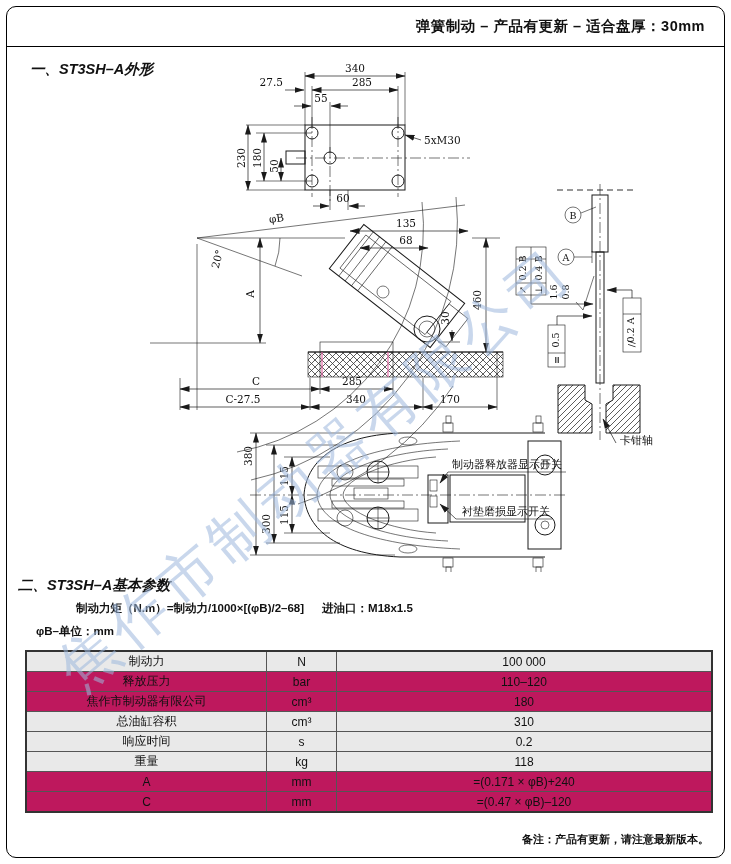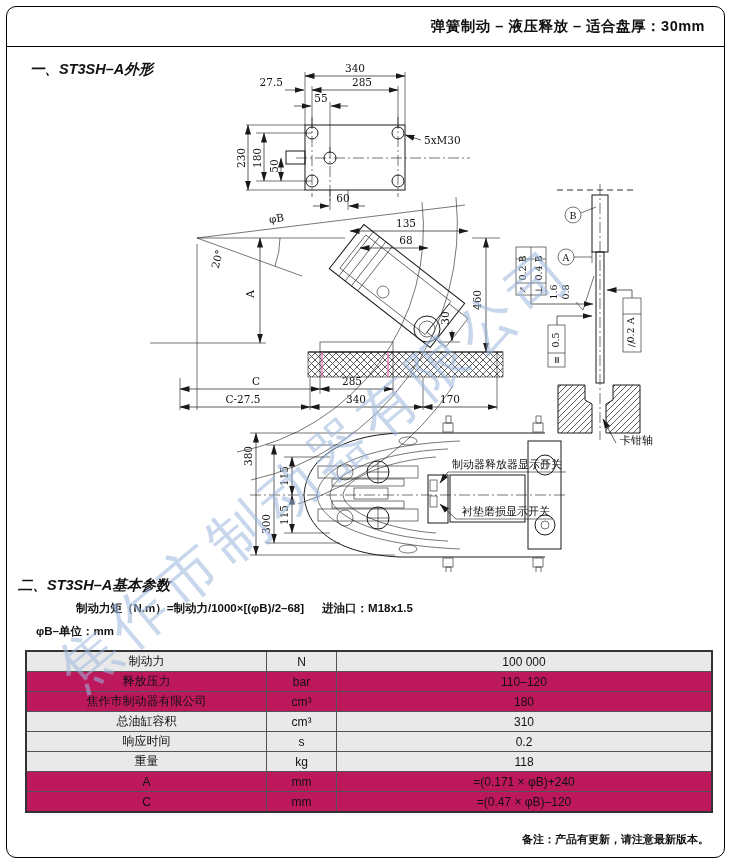--- a/index.html
+++ b/index.html
@@ -41,21 +41,21 @@
   text.ct{font-family:"Liberation Sans",sans-serif;font-size:11px;fill:#111;}
   text.fr{font-family:"DejaVu Serif",serif;font-size:9.5px;fill:#111;}
 </style>
 </head>
 <body>
 
 <div class="page">
   <div class="frame"></div>
   <div class="top-rule"></div>
 
-  <div class="hdr">弹簧制动 – 液压释放 – 适合盘厚：30mm</div>
+  <div class="hdr">弹簧制动 – 产品有更新 – 适合盘厚：30mm</div>
   <div class="s-title s1">一、ST3SH–A外形</div>
 
   <div class="wm">焦作市制动器有限公司</div>
 
   <svg class="draw" viewBox="0 0 731 520">
     <defs>
       <marker id="me" markerWidth="11" markerHeight="8" refX="9.5" refY="4" orient="auto" markerUnits="userSpaceOnUse">
         <path d="M0,1 L10,4 L0,7 z" fill="#1a1a1a"></path>
       </marker>
       <marker id="ma" markerWidth="11" markerHeight="8" refX="0.5" refY="4" orient="auto" markerUnits="userSpaceOnUse">

